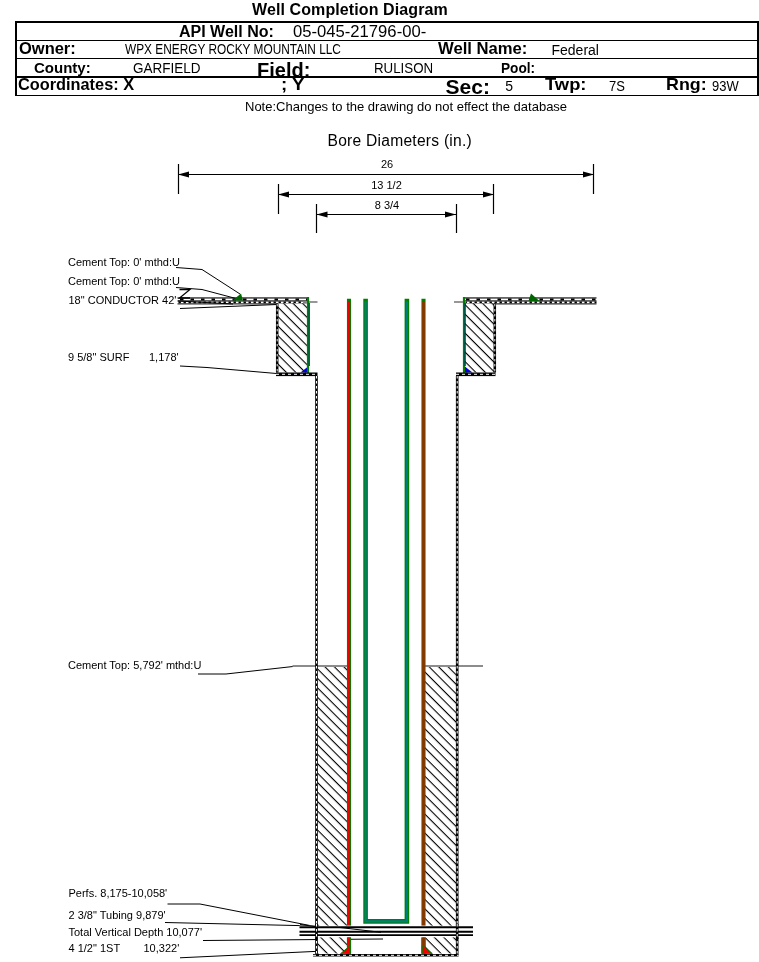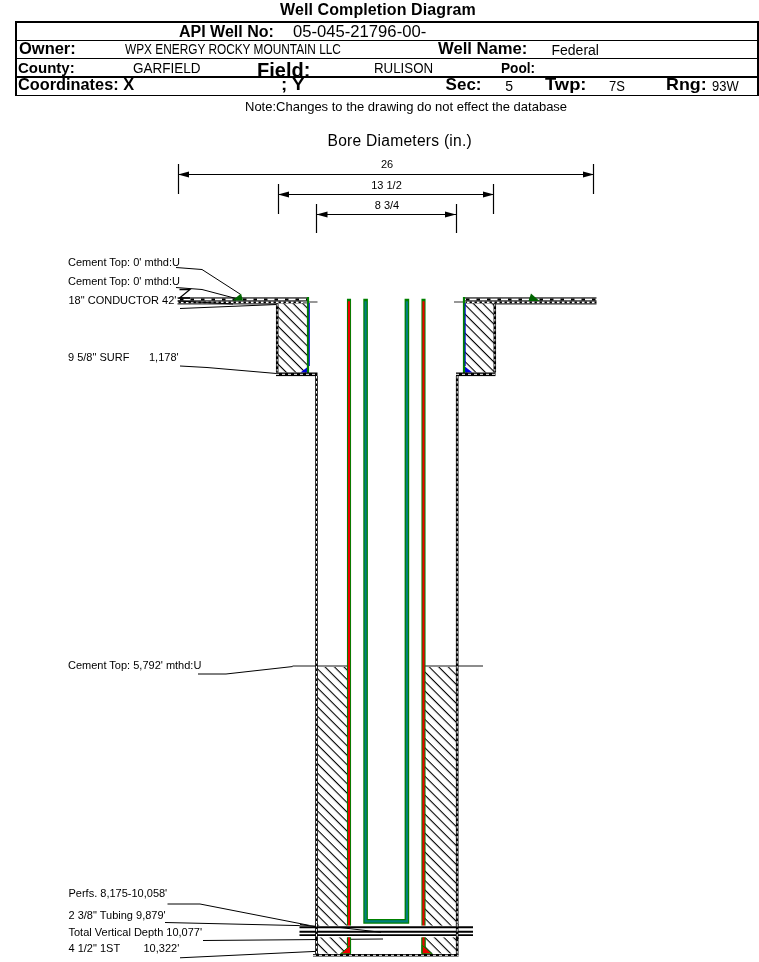--- a/index.html
+++ b/index.html
@@ -3,38 +3,38 @@
 <meta charset="utf-8">
 <style>
   html,body{margin:0;padding:0;background:#fff;}
   body{width:759px;height:962px;position:relative;font-family:"Liberation Sans",sans-serif;overflow:hidden;}
   .abs{position:absolute;white-space:nowrap;line-height:1;transform-origin:0 0;}
   .b{font-weight:bold;}
 </style>
 </head>
 <body>
 
-<div class="abs b" style="left:252px;top:1.5px;font-size:16px;letter-spacing:0.1px;margin-left:28px;">Well Completion Diagram</div>
+<div class="abs b" style="left:252px;top:1.5px;font-size:16px;letter-spacing:0.1px;">Well Completion Diagram</div>
 <div class="abs b" style="left:179px;top:24.4px;font-size:16px;">API Well No:</div>
 <div class="abs" style="left:292.6px;top:24.4px;font-size:16px;transform:scaleX(1.04);">05-045-21796-00-</div>
 
 <div class="abs b" style="left:19px;top:41px;font-size:16px;transform:scaleX(1.03);">Owner:</div>
 <div class="abs" style="left:125px;top:42.2px;font-size:14.5px;transform:scaleX(0.817);">WPX ENERGY ROCKY MOUNTAIN LLC</div>
 <div class="abs b" style="left:437.5px;top:41px;font-size:16px;transform:scaleX(1.04);">Well Name:</div>
 <div class="abs" style="left:551.5px;top:42.6px;font-size:14px;">Federal</div>
 
-<div class="abs b" style="left:18px;top:59.8px;font-size:15px;">County:</div>
+<div class="abs b" style="left:18px;top:59.8px;font-size:15px;padding-left:16px;">County:</div>
 <div class="abs" style="left:132.7px;top:60.6px;font-size:14px;transform:scaleX(0.965);">GARFIELD</div>
 <div class="abs b" style="left:257px;top:59.8px;font-size:20px;">Field:</div>
 <div class="abs" style="left:374px;top:60.6px;font-size:14px;transform:scaleX(0.95);">RULISON</div>
 <div class="abs b" style="left:501.3px;top:59.8px;font-size:15px;transform:scaleX(0.91);">Pool:</div>
 
 <div class="abs b" style="left:18px;top:76.3px;font-size:17px;transform:scaleX(0.96);">Coordinates: X</div>
 <div class="abs b" style="left:281px;top:76.3px;font-size:17px;transform:scaleX(1.1);">; Y</div>
-<div class="abs b" style="left:445.6px;top:76.3px;font-size:17px;">Sec:</div>
+<div class="abs b" style="left:445.6px;top:76.3px;font-size:21px;">Sec:</div>
 <div class="abs" style="left:505.3px;top:78.9px;font-size:14px;">5</div>
 <div class="abs b" style="left:544.8px;top:76.3px;font-size:17px;transform:scaleX(1.08);">Twp:</div>
 <div class="abs" style="left:608.7px;top:78.9px;font-size:14px;transform:scaleX(0.93);">7S</div>
 <div class="abs b" style="left:665.5px;top:76.3px;font-size:17px;transform:scaleX(1.05);">Rng:</div>
 <div class="abs" style="left:712.2px;top:78.9px;font-size:14px;transform:scaleX(0.925);">93W</div>
 
 <div class="abs" style="left:245px;top:99.8px;font-size:13px;">Note:Changes to the drawing do not effect the database</div>
 
 <div class="abs" style="left:15px;top:21.3px;width:744px;height:1.5px;background:#000;"></div>
 <div class="abs" style="left:15px;top:39.6px;width:744px;height:1.8px;background:#000;"></div>

